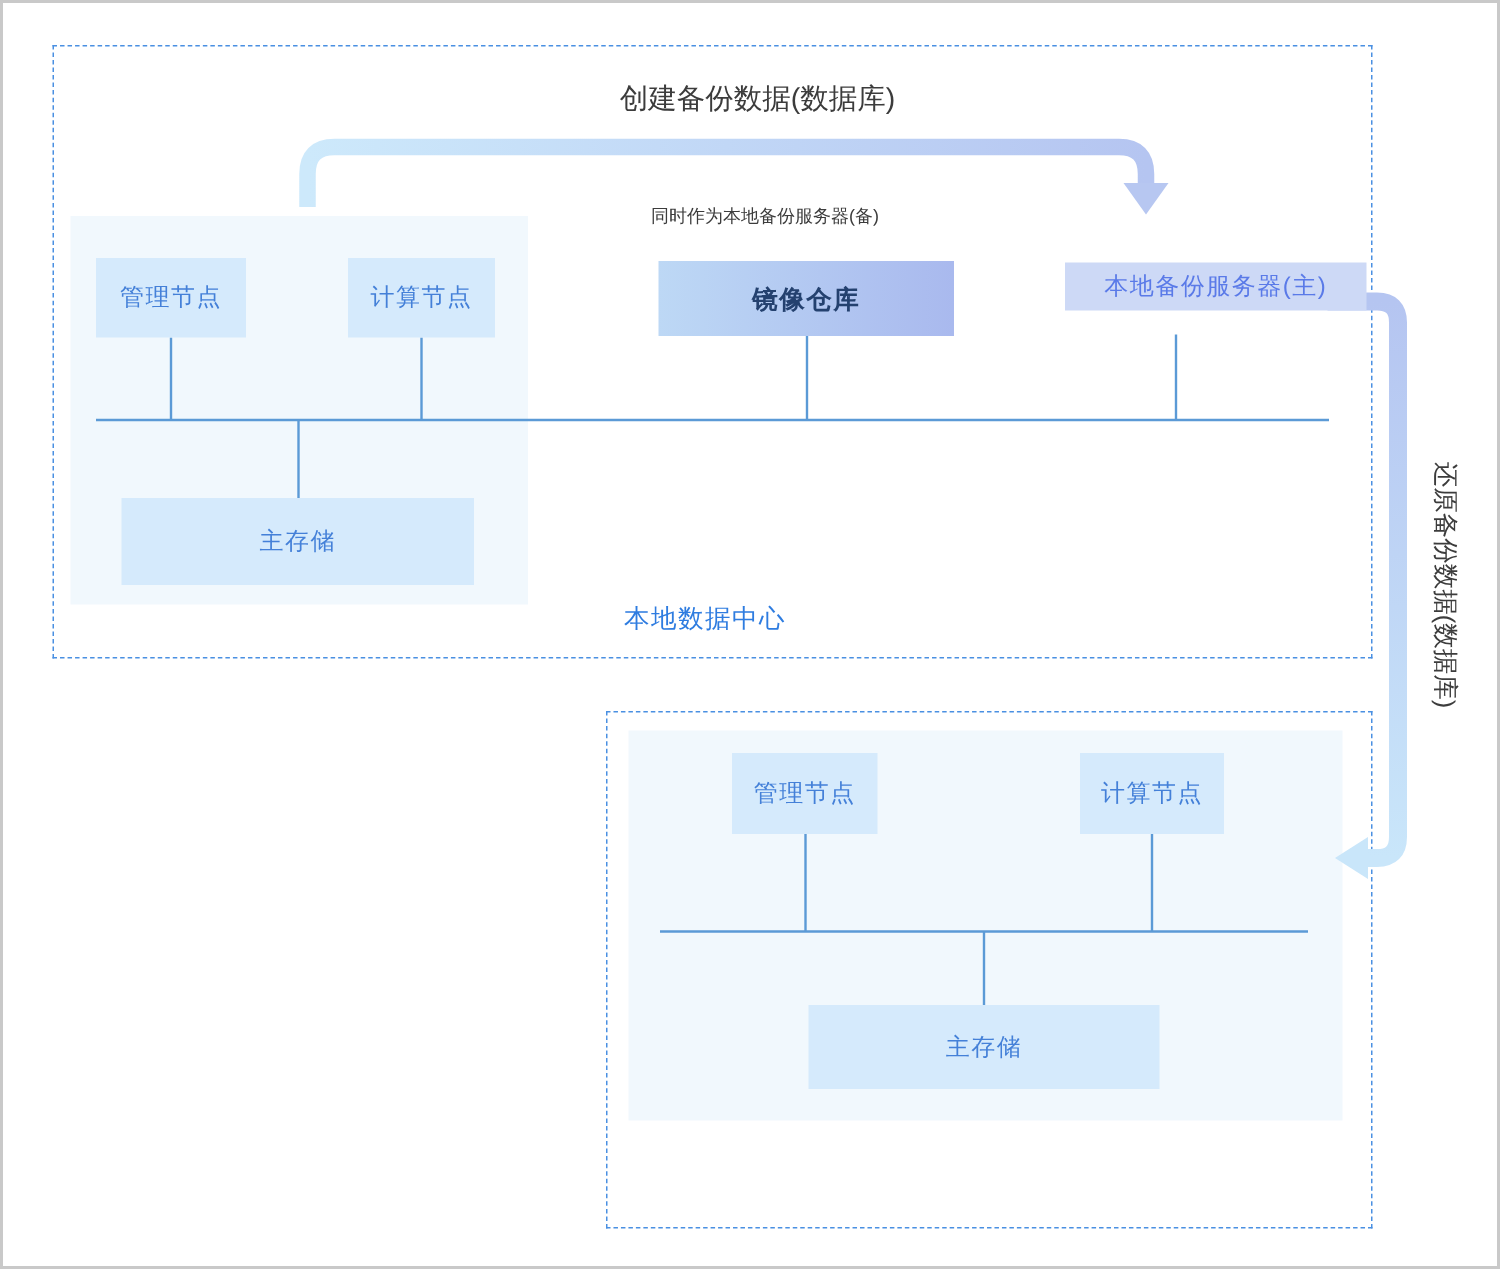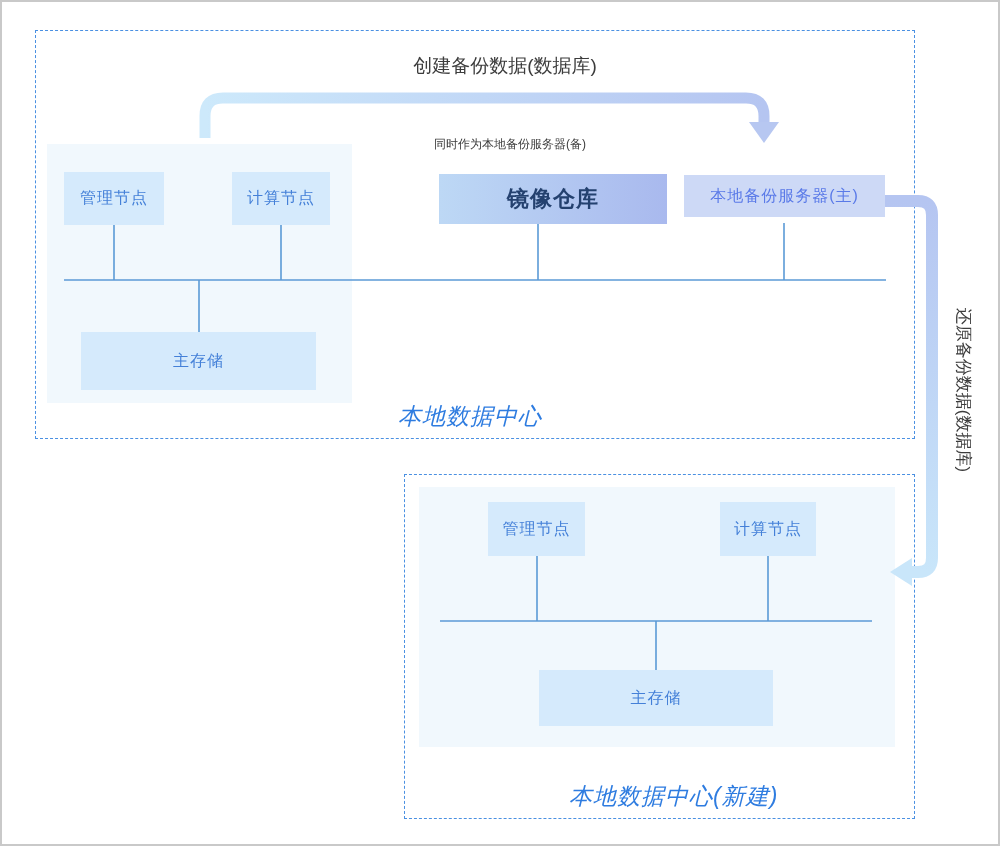--- a/index.html
+++ b/index.html
@@ -46,24 +46,24 @@
     align-items: center;
     justify-content: center;
     background: #d5eafc;
     color: #4480d8;
     font-size: 16px;
     letter-spacing: 1px;
     z-index: 10;
   }
   .n-mgmt1    { left: 62px;  top: 170px; width: 100px; height: 53px; }
   .n-comp1    { left: 230px; top: 170px; width: 98px;  height: 53px; }
-  .n-registry { left: 437px; top: 172px; width: 228px; height: 50px;
+  .n-registry { left: 437px; top: 172px; width: 197px; height: 50px;
                 background: linear-gradient(90deg, #bdd8f5 0%, #a9b9ee 100%);
-                color: #24416f; font-weight: 700; font-size: 22px; }
-  .n-backup   { left: 682px; top: 173px; width: 201px; height: 42px;
+                color: #24416f; font-weight: 700; font-size: 17px; }
+  .n-backup   { left: 708px; top: 173px; width: 201px; height: 32px;
                 background: #cdd9f6; color: #5a7ae8; justify-content: center; }
   .n-stor1    { left: 79px;  top: 330px; width: 235px; height: 58px; }
   .n-mgmt2    { left: 486px; top: 500px; width: 97px;  height: 54px; }
   .n-comp2    { left: 718px; top: 500px; width: 96px;  height: 54px; }
   .n-stor2    { left: 537px; top: 668px; width: 234px; height: 56px; }
 
   .caption {
     position: absolute;
     text-align: center;
     color: #3c3c3c;
@@ -76,25 +76,24 @@
     left: 876px; top: 378px; width: 174px; height: 20px;
     font-size: 17px; font-weight: 500;
     transform: rotate(90deg);
     transform-origin: center center;
   }
 
   .dc-label {
     position: absolute;
     text-align: center;
     color: #2e7ce0;
-    font-size: 23px;
+    font-size: 17px;
     letter-spacing: 1px;
     z-index: 10;
     white-space: nowrap;
-    font-style: italic;
   }
   .dc1-label { left: 368px; top: 399px; width: 200px; }
   .dc2-label { left: 567px; top: 779px; width: 200px; }
 </style>
 </head>
 <body>
 
 <div class="screen">
 
   <div class="dashed-box dc1-box"></div>
@@ -166,15 +165,14 @@
   </div>
   <div class="node n-stor2">
     <span>主存储</span>
   </div>
 
   <div class="caption cap-create">创建备份数据(数据库)</div>
   <div class="caption cap-standby">同时作为本地备份服务器(备)</div>
   <div class="caption cap-restore">还原备份数据(数据库)</div>
 
   <div class="dc-label dc1-label">本地数据中心</div>
-  <div class="dc-label dc2-label">本地数据中心(新建)</div>
 
 </div>
 
 </body></html>

